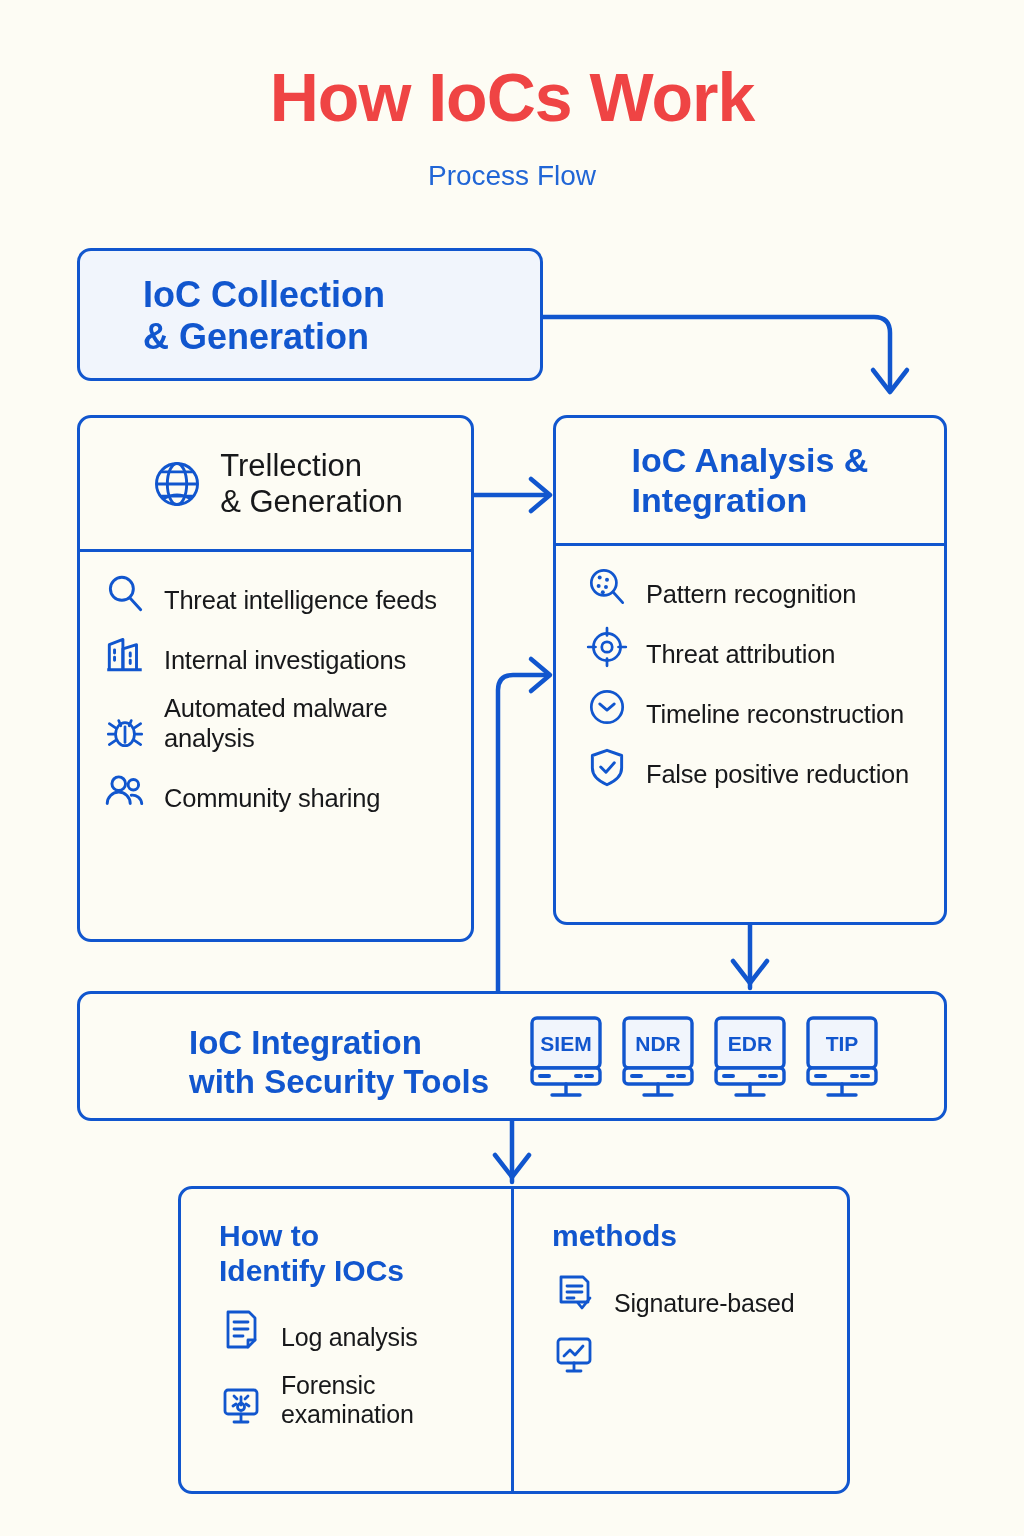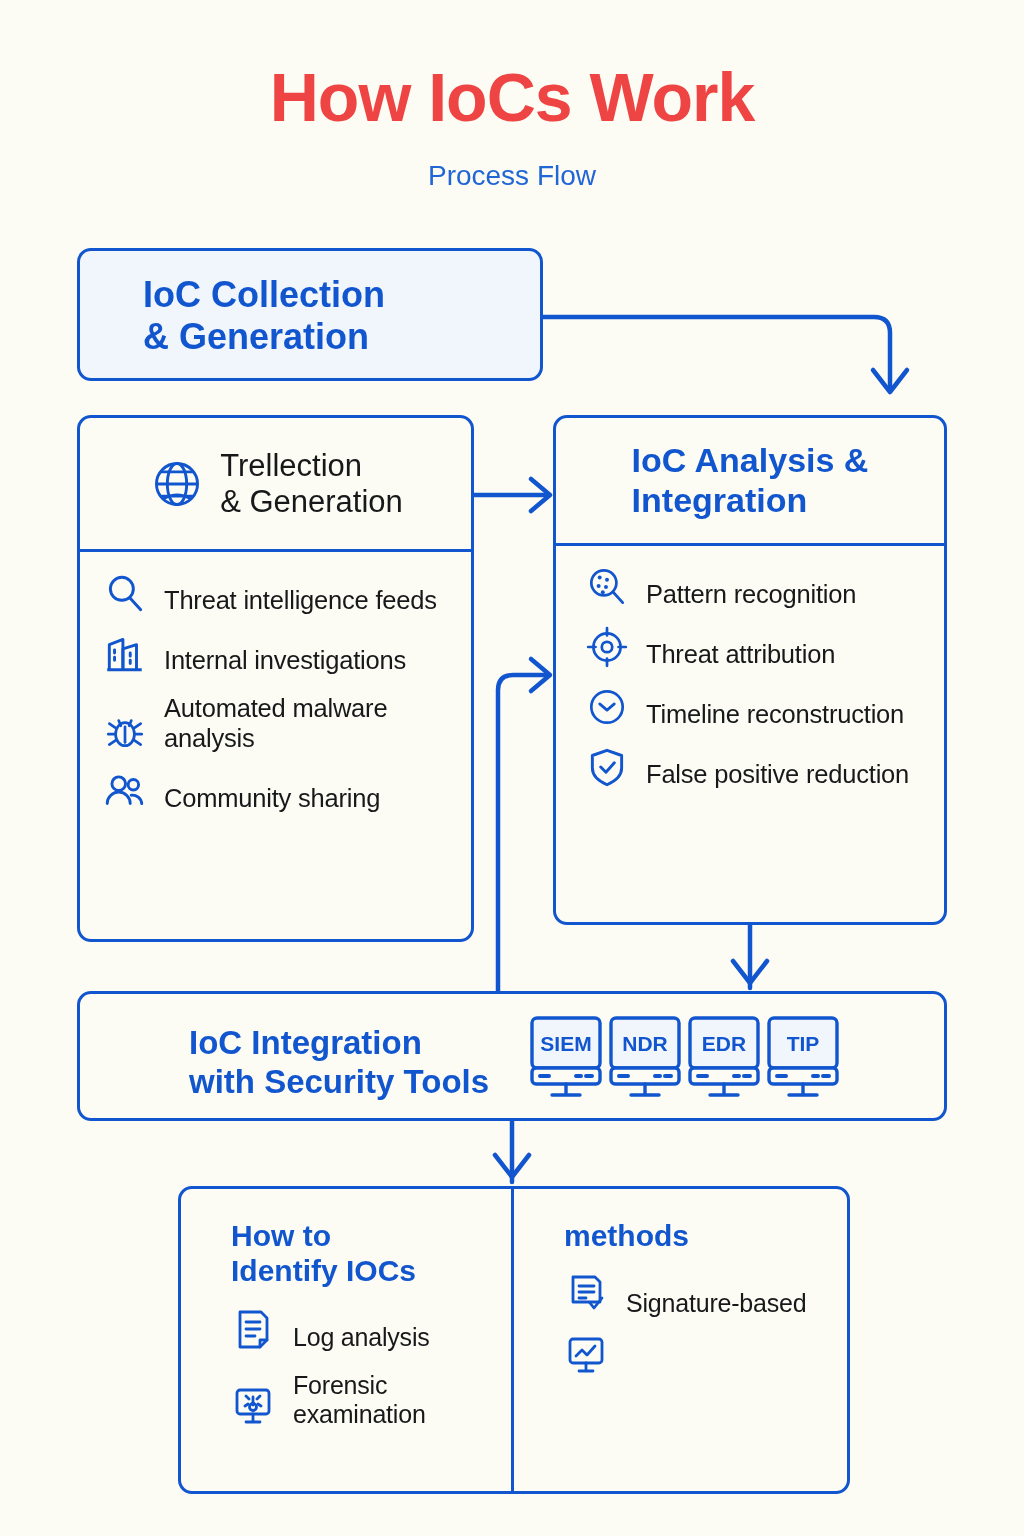--- a/index.html
+++ b/index.html
@@ -58,29 +58,29 @@
   .item .txt {
     font-size: 25.5px; color: #17181A; line-height: 1.17;
     padding-top: 4px; letter-spacing: -0.2px;
   }
 
   
   .integ-title {
     position: absolute; left: 62px; top: 30px;
     font-size: 33px; font-weight: 700; color: #1156CE; line-height: 1.18; margin-left: 47px;
   }
-  .tools { position: absolute; left: 448px; top: 20px; display: flex; gap: 3px; justify-content: flex-end; }
+  .tools { position: absolute; left: 448px; top: 20px; display: flex; gap: 16px; justify-content: flex-end; }
   .tool { width: 76px; height: 84px; }
   .tool .label {
     font-size: 21px; font-weight: 700; color: #1156CE;
   }
 
   
   .split { display: flex; height: 100%; }
-  .half { flex: 1 1 50%; padding: 30px 18px 10px 50px; }
+  .half { flex: 1 1 50%; padding: 30px 18px 10px 38px; }
   .half.left { border-right: 3.5px solid #1156CE; }
   .half h3 {
     font-size: 30px; font-weight: 700; color: #1156CE;
     line-height: 1.16; margin-bottom: 18px;
   }
   .half .item .txt { font-size: 25px; }
 
   svg { display: block; overflow: visible; }
 
   

